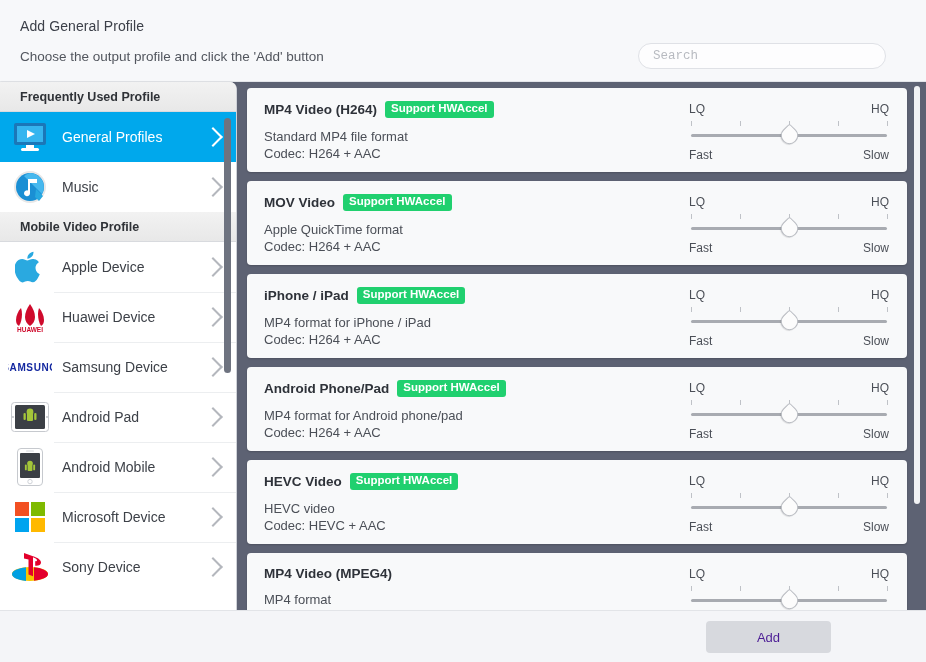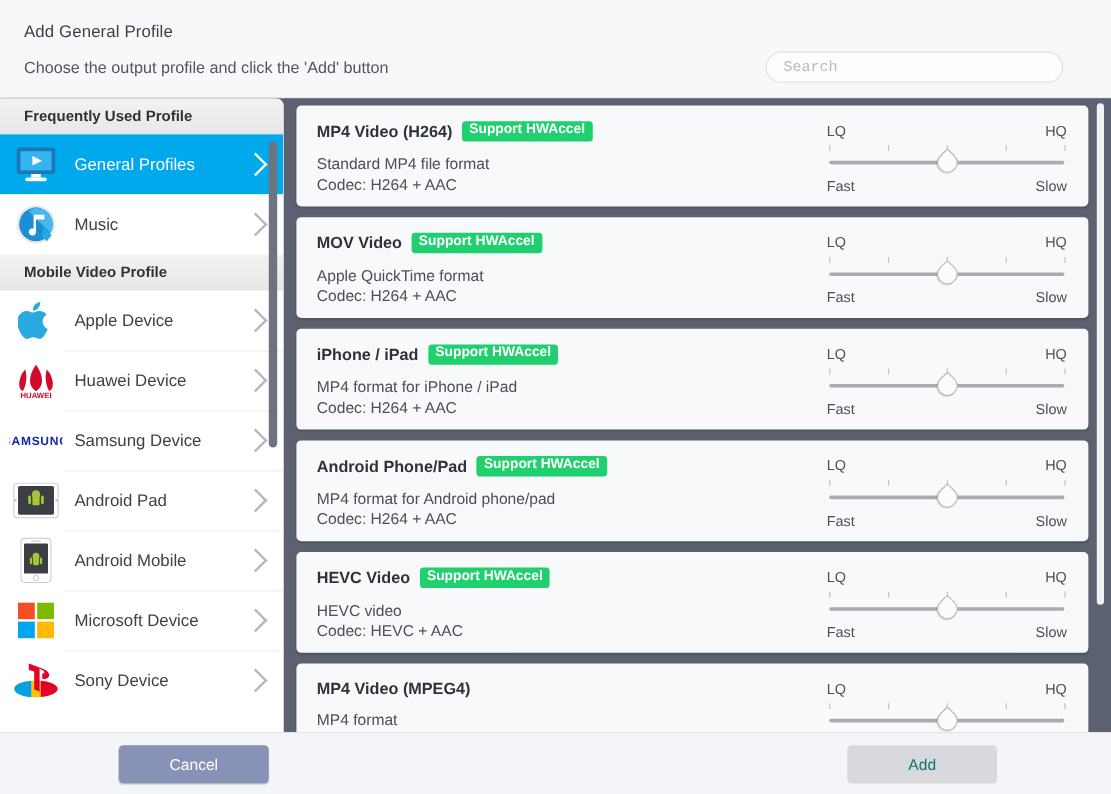--- a/index.html
+++ b/index.html
@@ -229,21 +229,21 @@
   }
   .btn-cancel {
     left: 99px;
     background: #8792b6;
     color: #ffffff;
     box-shadow: 0 1px 1px rgba(0,0,0,0.12);
   }
   .btn-add {
     right: 95px;
     background: #d7d9de;
-    color: #0f766e;
+    color: #4c1d95;
   }
 </style>
 </head>
 <body>
 
 <div class="app">
 
   <div class="header">
     <div class="header-title">Add General Profile</div>
     <div class="header-sub">Choose the output profile and click the 'Add' button</div>
@@ -565,16 +565,15 @@
             </div>
           </div>
         </div>
       <div class="cards-track">
         <div class="cards-thumb"></div>
       </div>
     </div>
   </div>
 
   <div class="footer">
-    <button class="btn btn-cancel">Cancel</button>
     <button class="btn btn-add">Add</button>
   </div>
 </div>
 
 </body></html>

